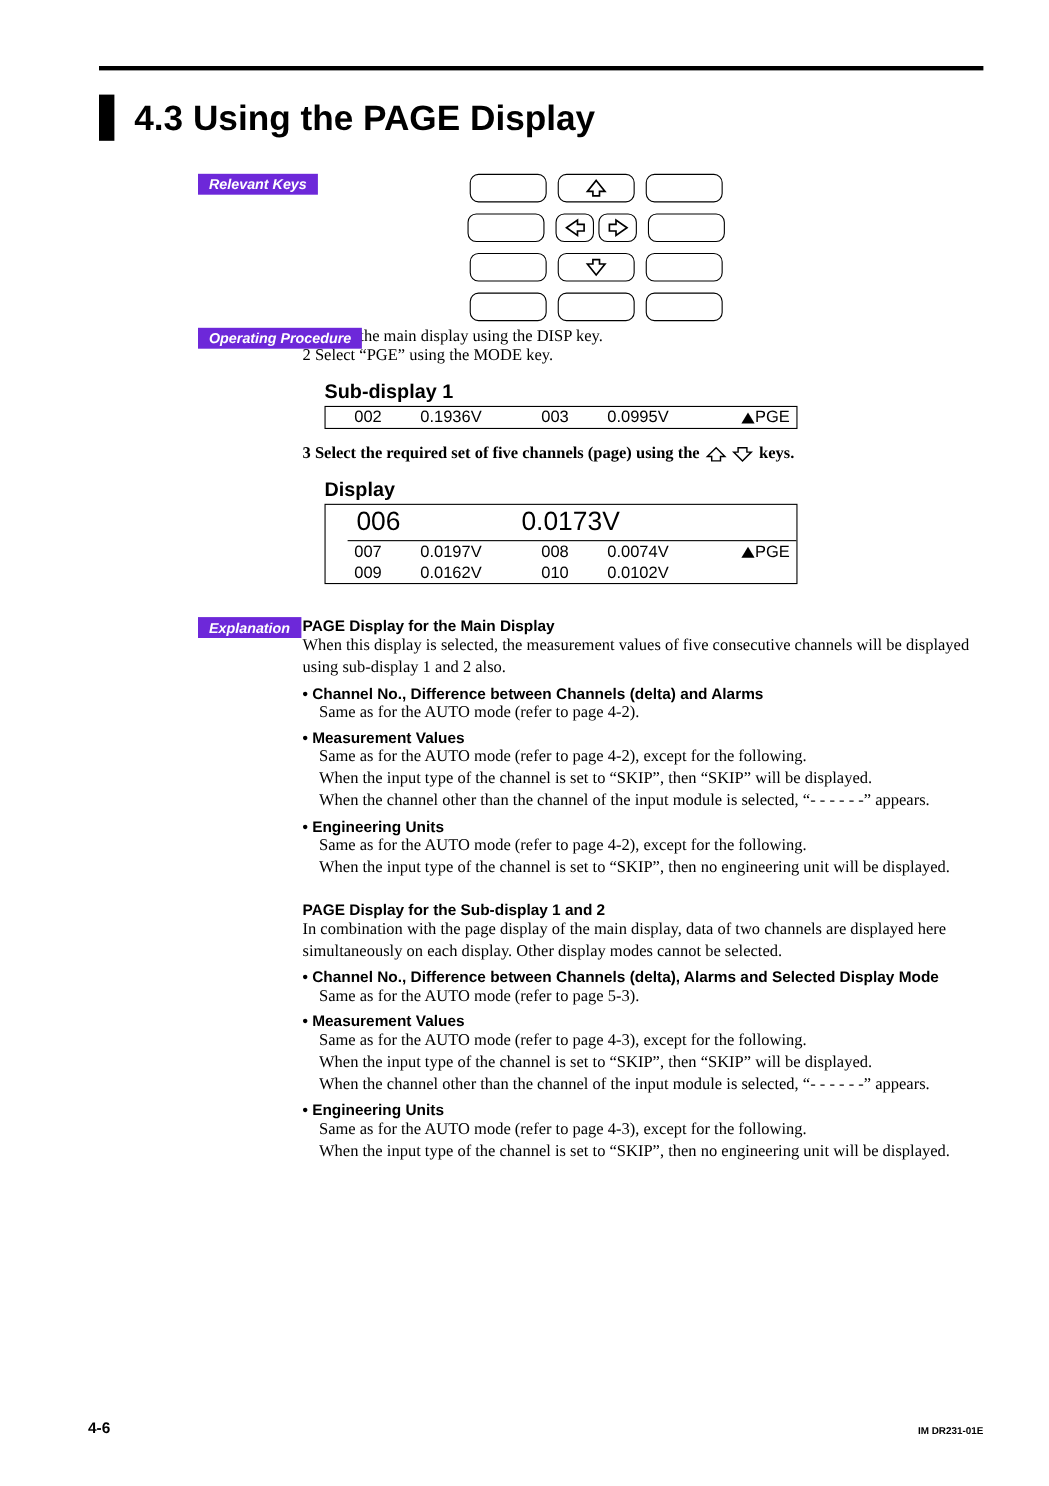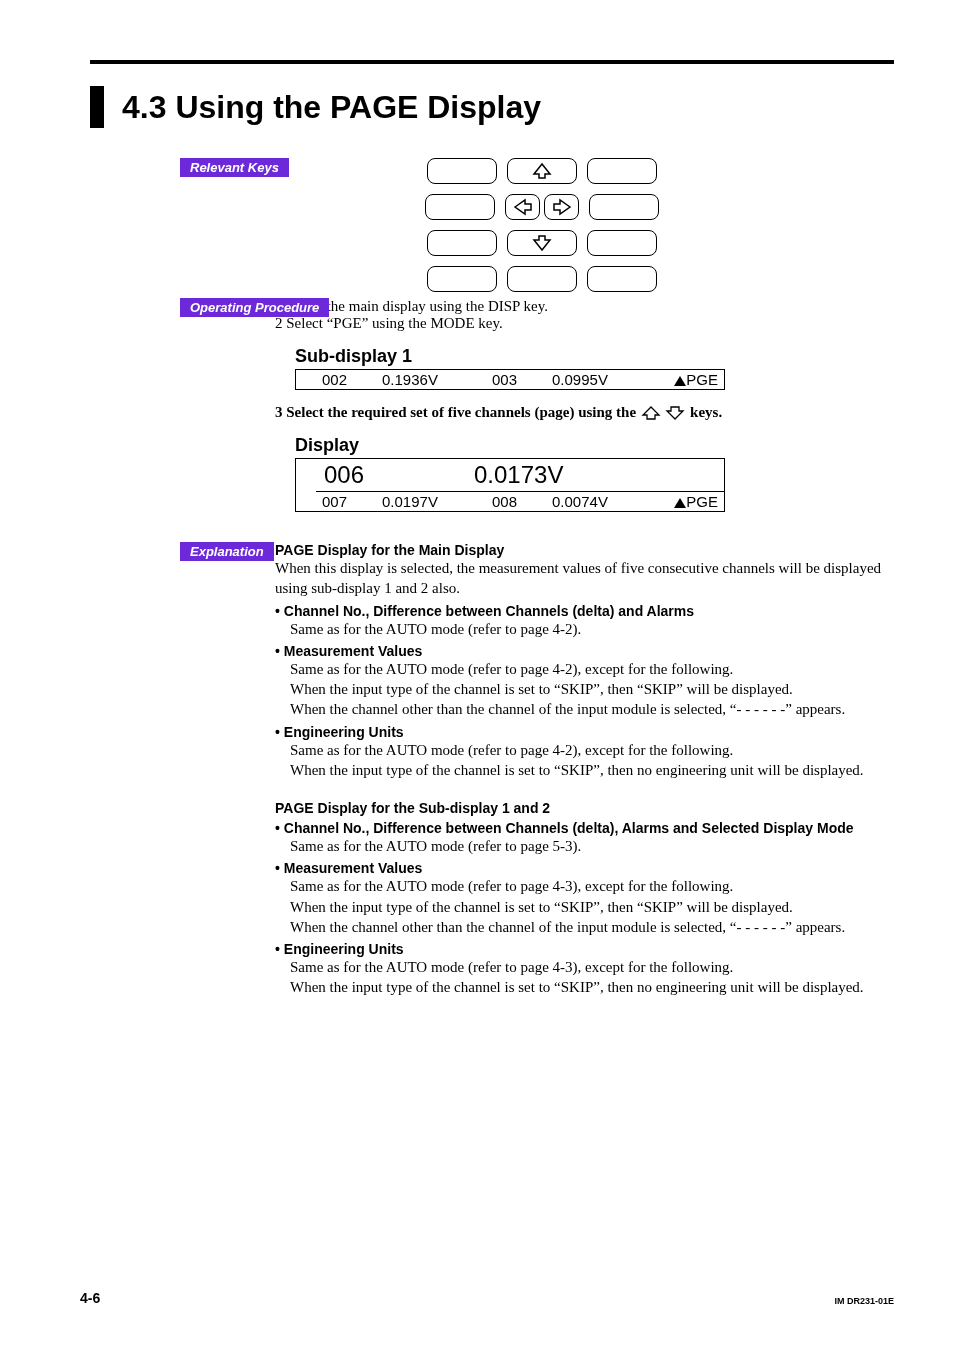--- a/index.html
+++ b/index.html
@@ -263,20 +263,26 @@
       <span class="cell" style="width:150px;">006</span>
       <span class="cell">0.0173V</span>
     </div>
     <div class="display-row">
       <span class="cell" style="width:60px;">007</span>
       <span class="cell" style="width:110px;">0.0197V</span>
       <span class="cell" style="width:60px;">008</span>
       <span class="cell" style="width:110px;">0.0074V</span>
       <span class="cell" style="flex:1;text-align:right;"><span class="tri-up"></span><span>PGE</span></span>
     </div>
+    <div class="display-row">
+      <span class="cell" style="width:60px;">009</span>
+      <span class="cell" style="width:110px;">0.0162V</span>
+      <span class="cell" style="width:60px;">010</span>
+      <span class="cell" style="width:110px;">0.0102V</span>
+    </div>
   </div>
 </div>
 
 <div class="explanation-section" style="position:relative;">
   <div class="label-box" style="top:0;">Explanation</div>
   <div class="exp-heading">PAGE Display for the Main Display</div>
   <div class="exp-p">When this display is selected, the measurement values of five consecutive channels will be displayed using sub-display 1 and 2 also.</div>
 
   <div class="bullet">Channel No., Difference between Channels (delta) and Alarms</div>
   <div class="bullet-body">Same as for the AUTO mode (refer to page 4-2).</div>
@@ -284,20 +290,21 @@
   <div class="bullet">Measurement Values</div>
   <div class="bullet-body">Same as for the AUTO mode (refer to page 4-2), except for the following.</div>
   <div class="bullet-body">When the input type of the channel is set to “SKIP”, then “SKIP” will be displayed.</div>
   <div class="bullet-body">When the channel other than the channel of the input module is selected, “- - - - - -” appears.</div>
 
   <div class="bullet">Engineering Units</div>
   <div class="bullet-body">Same as for the AUTO mode (refer to page 4-2), except for the following.</div>
   <div class="bullet-body">When the input type of the channel is set to “SKIP”, then no engineering unit will be displayed.</div>
 
   <div class="exp-heading section-gap">PAGE Display for the Sub-display 1 and 2</div>
+  <div class="exp-p">In combination with the page display of the main display, data of two channels are displayed here simultaneously on each display. Other display modes cannot be selected.</div>
 
   <div class="bullet">Channel No., Difference between Channels (delta), Alarms and Selected Display Mode</div>
   <div class="bullet-body">Same as for the AUTO mode (refer to page 5-3).</div>
 
   <div class="bullet">Measurement Values</div>
   <div class="bullet-body">Same as for the AUTO mode (refer to page 4-3), except for the following.</div>
   <div class="bullet-body">When the input type of the channel is set to “SKIP”, then “SKIP” will be displayed.</div>
   <div class="bullet-body">When the channel other than the channel of the input module is selected, “- - - - - -” appears.</div>
 
   <div class="bullet">Engineering Units</div>

